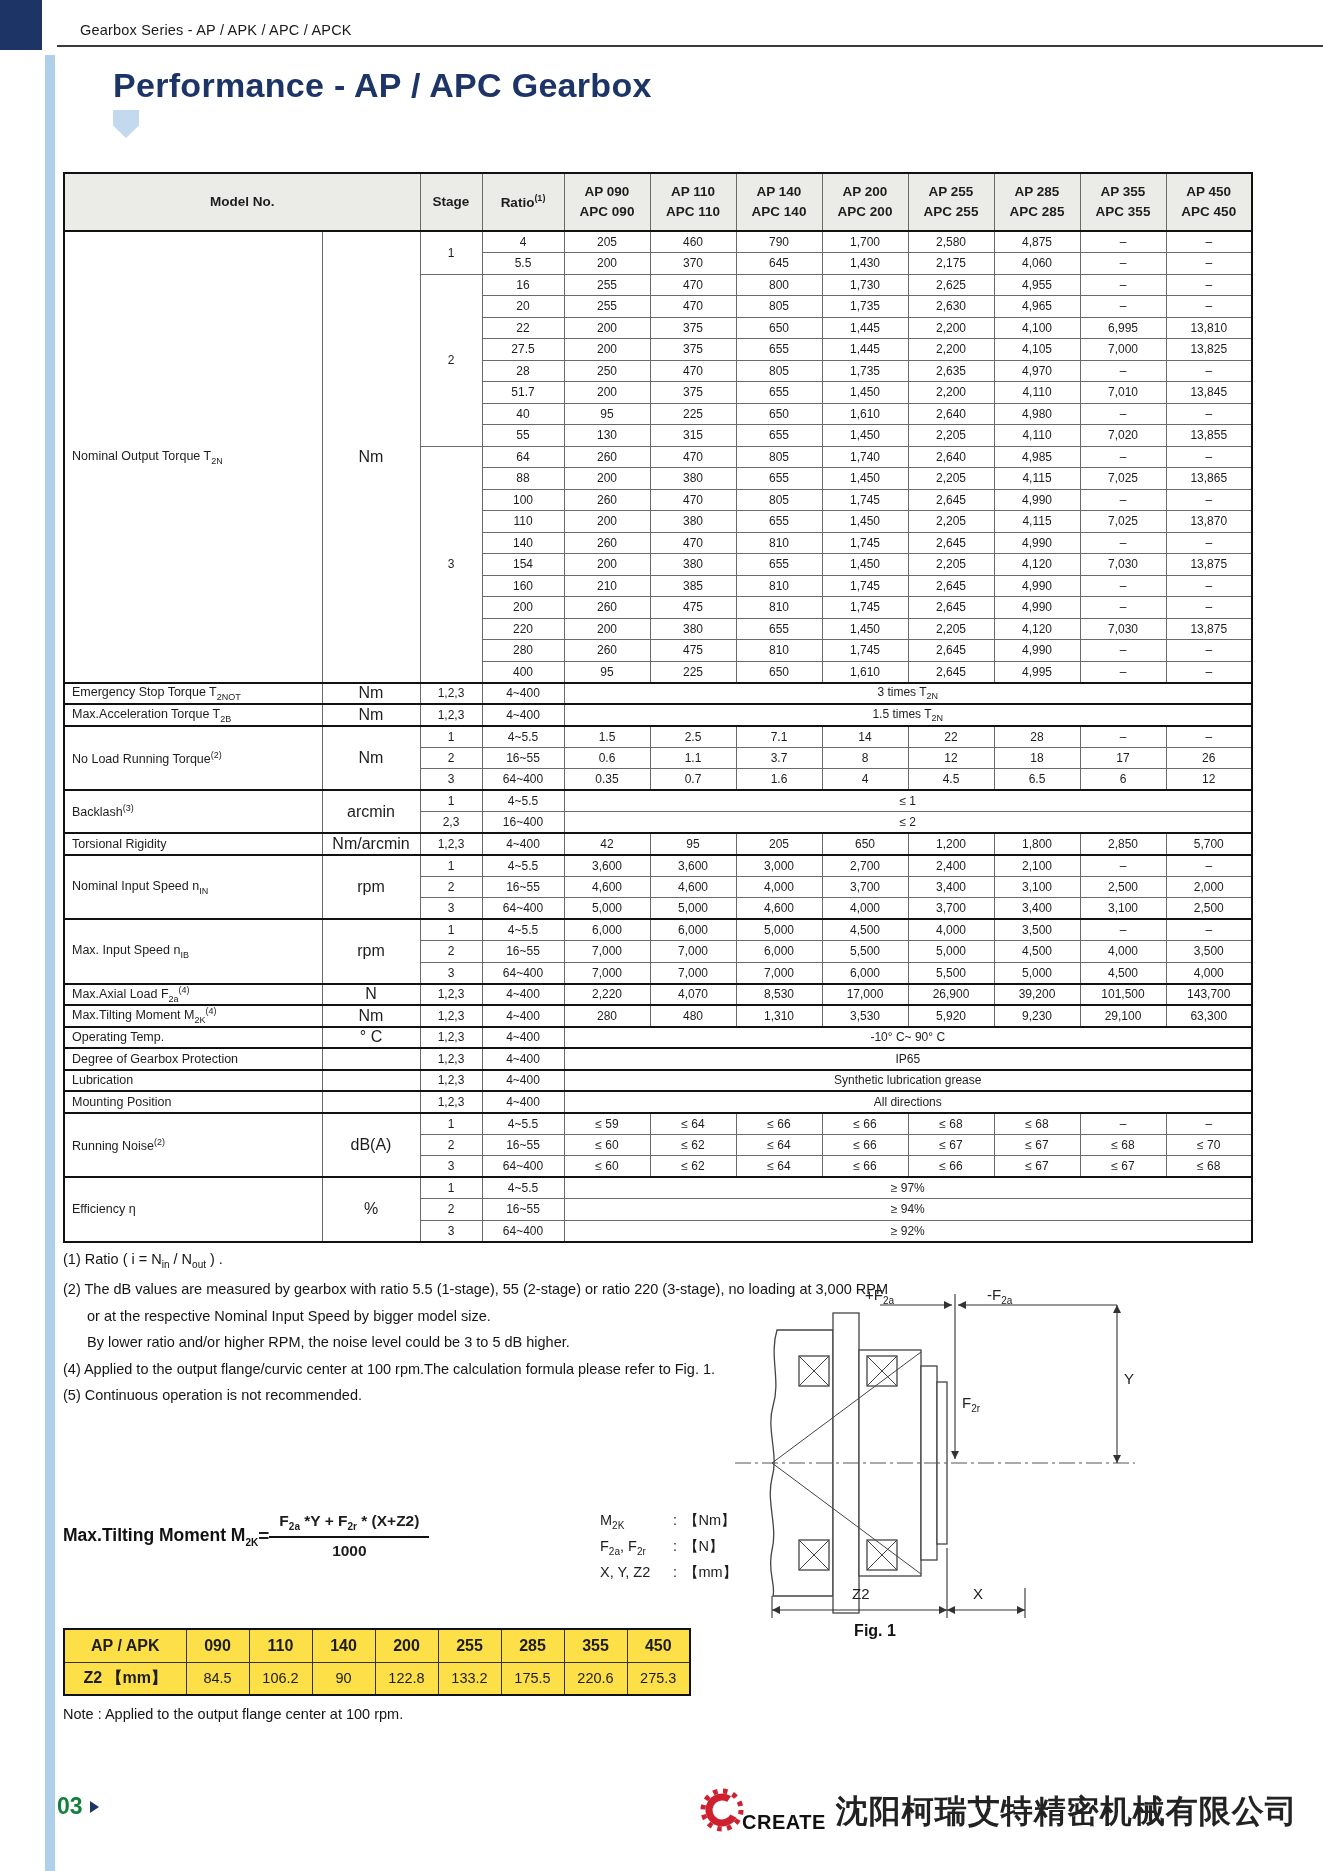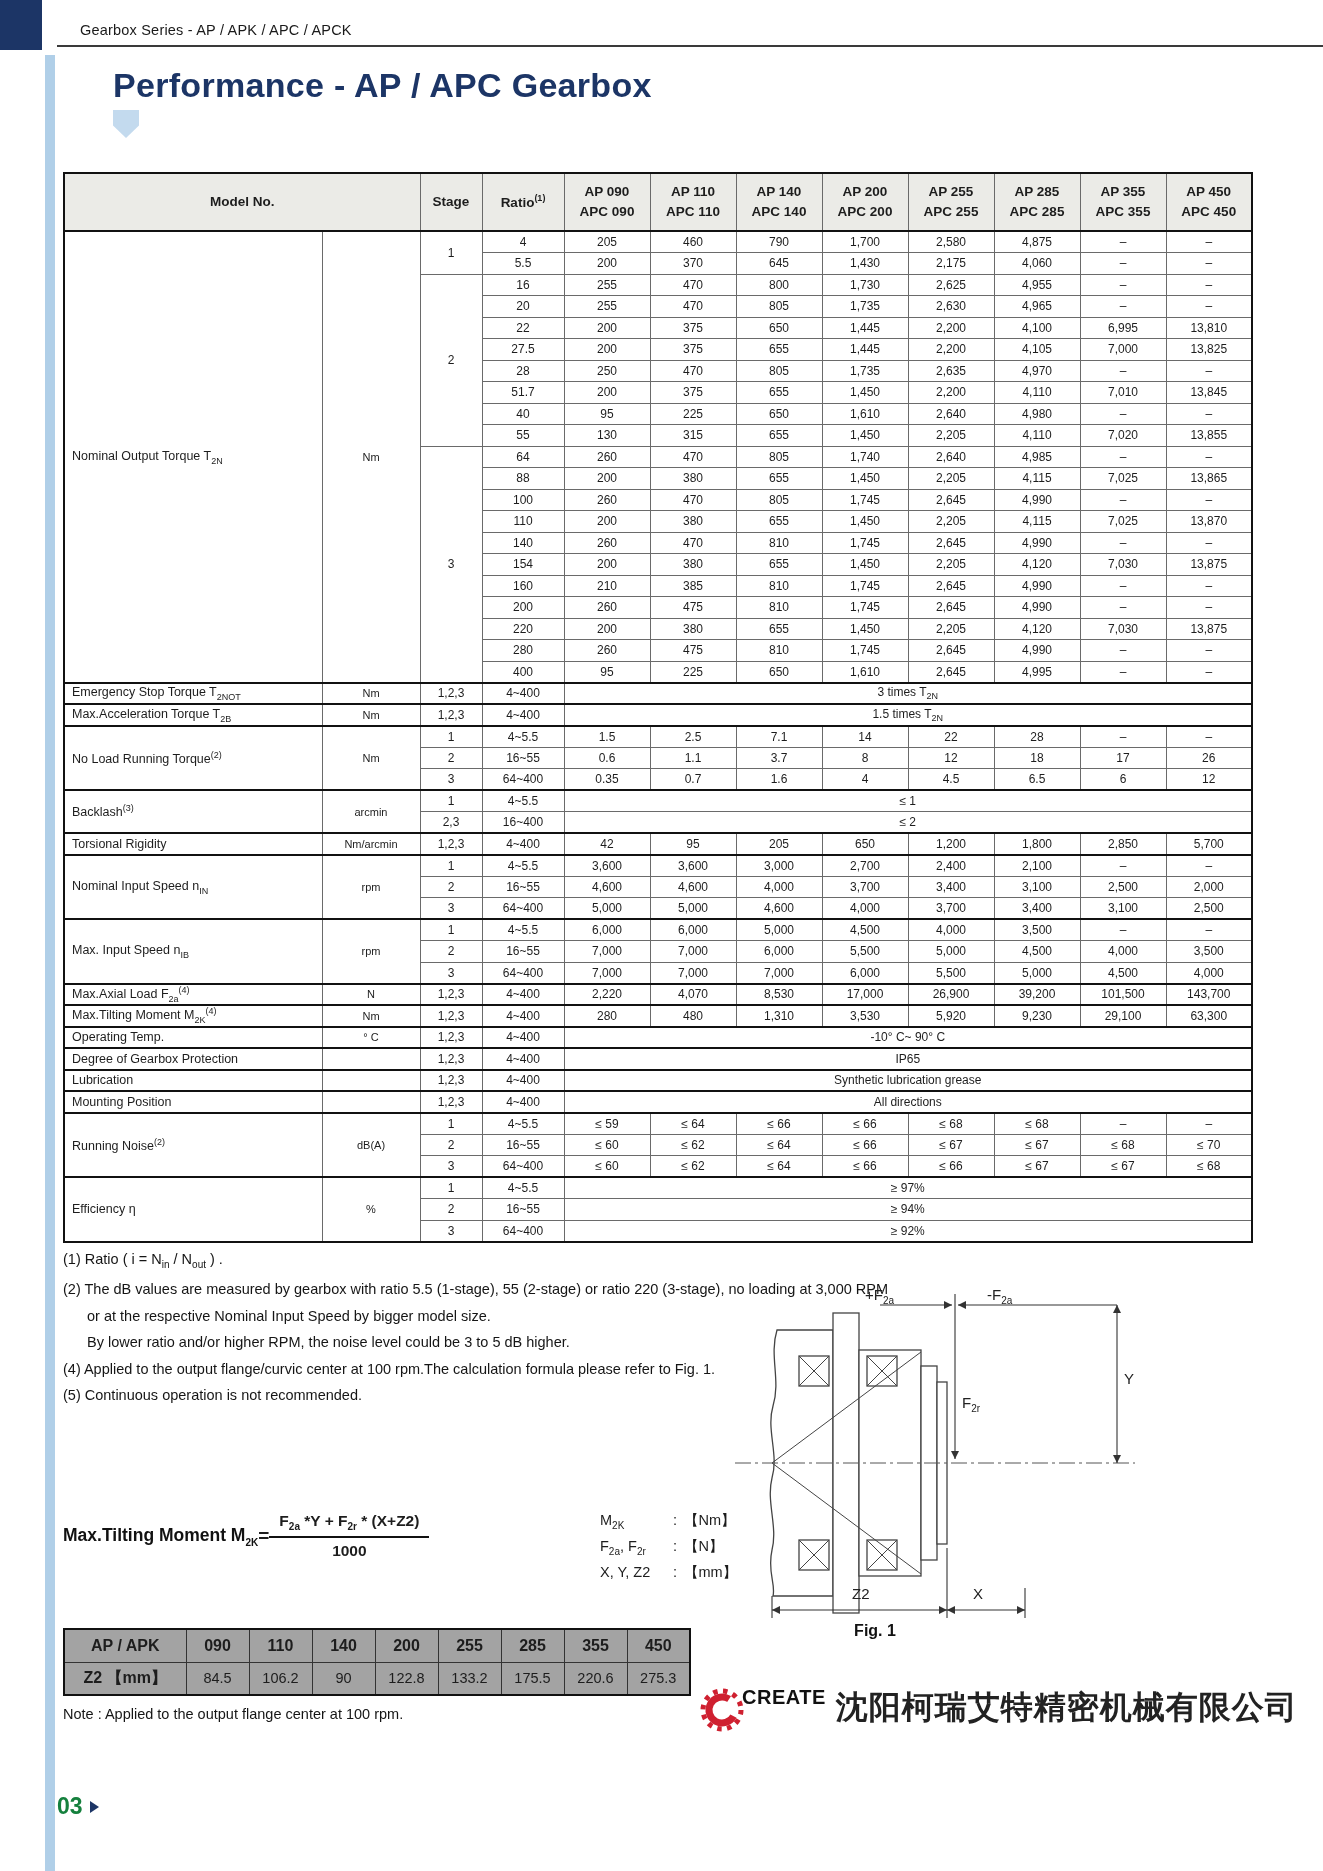--- a/index.html
+++ b/index.html
@@ -10,21 +10,21 @@
   .header-rule{position:absolute;left:57px;top:45px;width:1266px;height:2px;background:#3a3a3a}
   .left-bar{position:absolute;left:45px;top:55px;width:10px;height:1816px;background:#b0cfe8}
   .page-title{position:absolute;left:113px;top:66px;font-size:34px;font-weight:bold;color:#1c3566;letter-spacing:.3px;font-family:"Liberation Sans",sans-serif}
   .title-flag{position:absolute;left:113px;top:110px;width:26px;height:28px;background:#c3daee;clip-path:polygon(0 0,100% 0,100% 55%,50% 100%,0 55%)}
 
   table.perf{position:absolute;left:63px;top:172px;width:1190px;border-collapse:collapse;table-layout:fixed;border:2px solid #111}
   .perf th,.perf td{border:1px solid #6a6a6a;text-align:center;vertical-align:middle}
   .perf thead th{background:#ebebe7;font-weight:bold;font-size:13.5px;height:58px;line-height:1.5;border-bottom:2px solid #111;padding:2px}
   .perf td{font-size:12px;height:21.5px;padding:0 2px;background:#fff}
   .perf td.c-param{text-align:left;padding-left:7px;font-size:12.5px}
-  .perf td.c-unit{font-size:11px}
+  .perf td.c-unit{font-size:16px}
   .perf tr.sec-first td{border-top:2px solid #111}
   .perf td sub,.perf th sub{font-size:9px}
   .perf td sup,.perf th sup{font-size:9px}
 
   .notes{position:absolute;left:63px;top:1250px;width:910px;font-size:14.5px;color:#151515}
   .note{margin-bottom:8.5px;line-height:1.25}
   .note-indent{padding-left:24px}
   .notes sub{font-size:10px}
 
   .formula{position:absolute;left:63px;top:1512px;display:flex;align-items:center;}
@@ -35,36 +35,36 @@
   .fraction .den{display:block;padding-top:4px}
   .formula sub{font-size:10px}
 
   .formula-legend{position:absolute;left:600px;top:1512px;font-size:14.5px;font-weight:normal}
   .legend-row{display:flex;margin-bottom:6px;line-height:1.2}
   .lg-term{width:66px}
   .lg-sep{width:18px;text-align:center}
   .formula-legend sub{font-size:10px}
 
   table.z2{position:absolute;left:63px;top:1628px;width:626px;border-collapse:collapse;border:2px solid #111;table-layout:fixed}
-  .z2 th,.z2 td{border:1px solid #333;text-align:center;vertical-align:middle;height:33px;background:#a3a3a3}
+  .z2 th,.z2 td{border:1px solid #333;text-align:center;vertical-align:middle;height:33px;background:#fde047}
   .z2 th{font-size:16px;font-weight:bold}
   .z2 td{font-size:14.5px}
   .z2 .z-lab{font-weight:bold;font-size:16px}
   .z2-note{position:absolute;left:63px;top:1706px;font-size:14.5px;color:#151515}
 
   .figure{position:absolute;left:715px;top:1288px;width:430px;height:360px}
   .fig-label{position:absolute;font-size:15px;color:#222;white-space:nowrap}
   .fig-label sub{font-size:10px}
   .fig-caption{position:absolute;left:60px;top:334px;width:200px;text-align:center;font-size:16px;font-weight:bold;color:#111}
 
   .page-number{position:absolute;left:57px;top:1793px;display:flex;align-items:center;gap:7px}
   .page-number .num{font-size:23px;font-weight:bold;color:#15803d}
   .page-number .tri{width:0;height:0;border-left:9px solid #1c3566;border-top:6px solid transparent;border-bottom:6px solid transparent}
 
-  .footer-logo{position:absolute;left:698px;top:1686px;display:flex;align-items:flex-start}
+  .footer-logo{position:absolute;left:698px;top:1786px;display:flex;align-items:flex-end}
   .brand-text{font-size:20px;font-weight:900;color:#111;letter-spacing:.5px;margin-left:-4px;margin-right:10px}
   .company-text{font-size:32px;font-weight:bold;color:#222;letter-spacing:1px;font-family:"DejaVu Sans","Liberation Sans",sans-serif}
 </style>
 </head>
 <body>
 
 <div class="corner-block"></div>
 <div class="series-header">Gearbox Series - AP / APK / APC / APCK</div>
 <div class="header-rule"></div>
 <div class="left-bar"></div>

